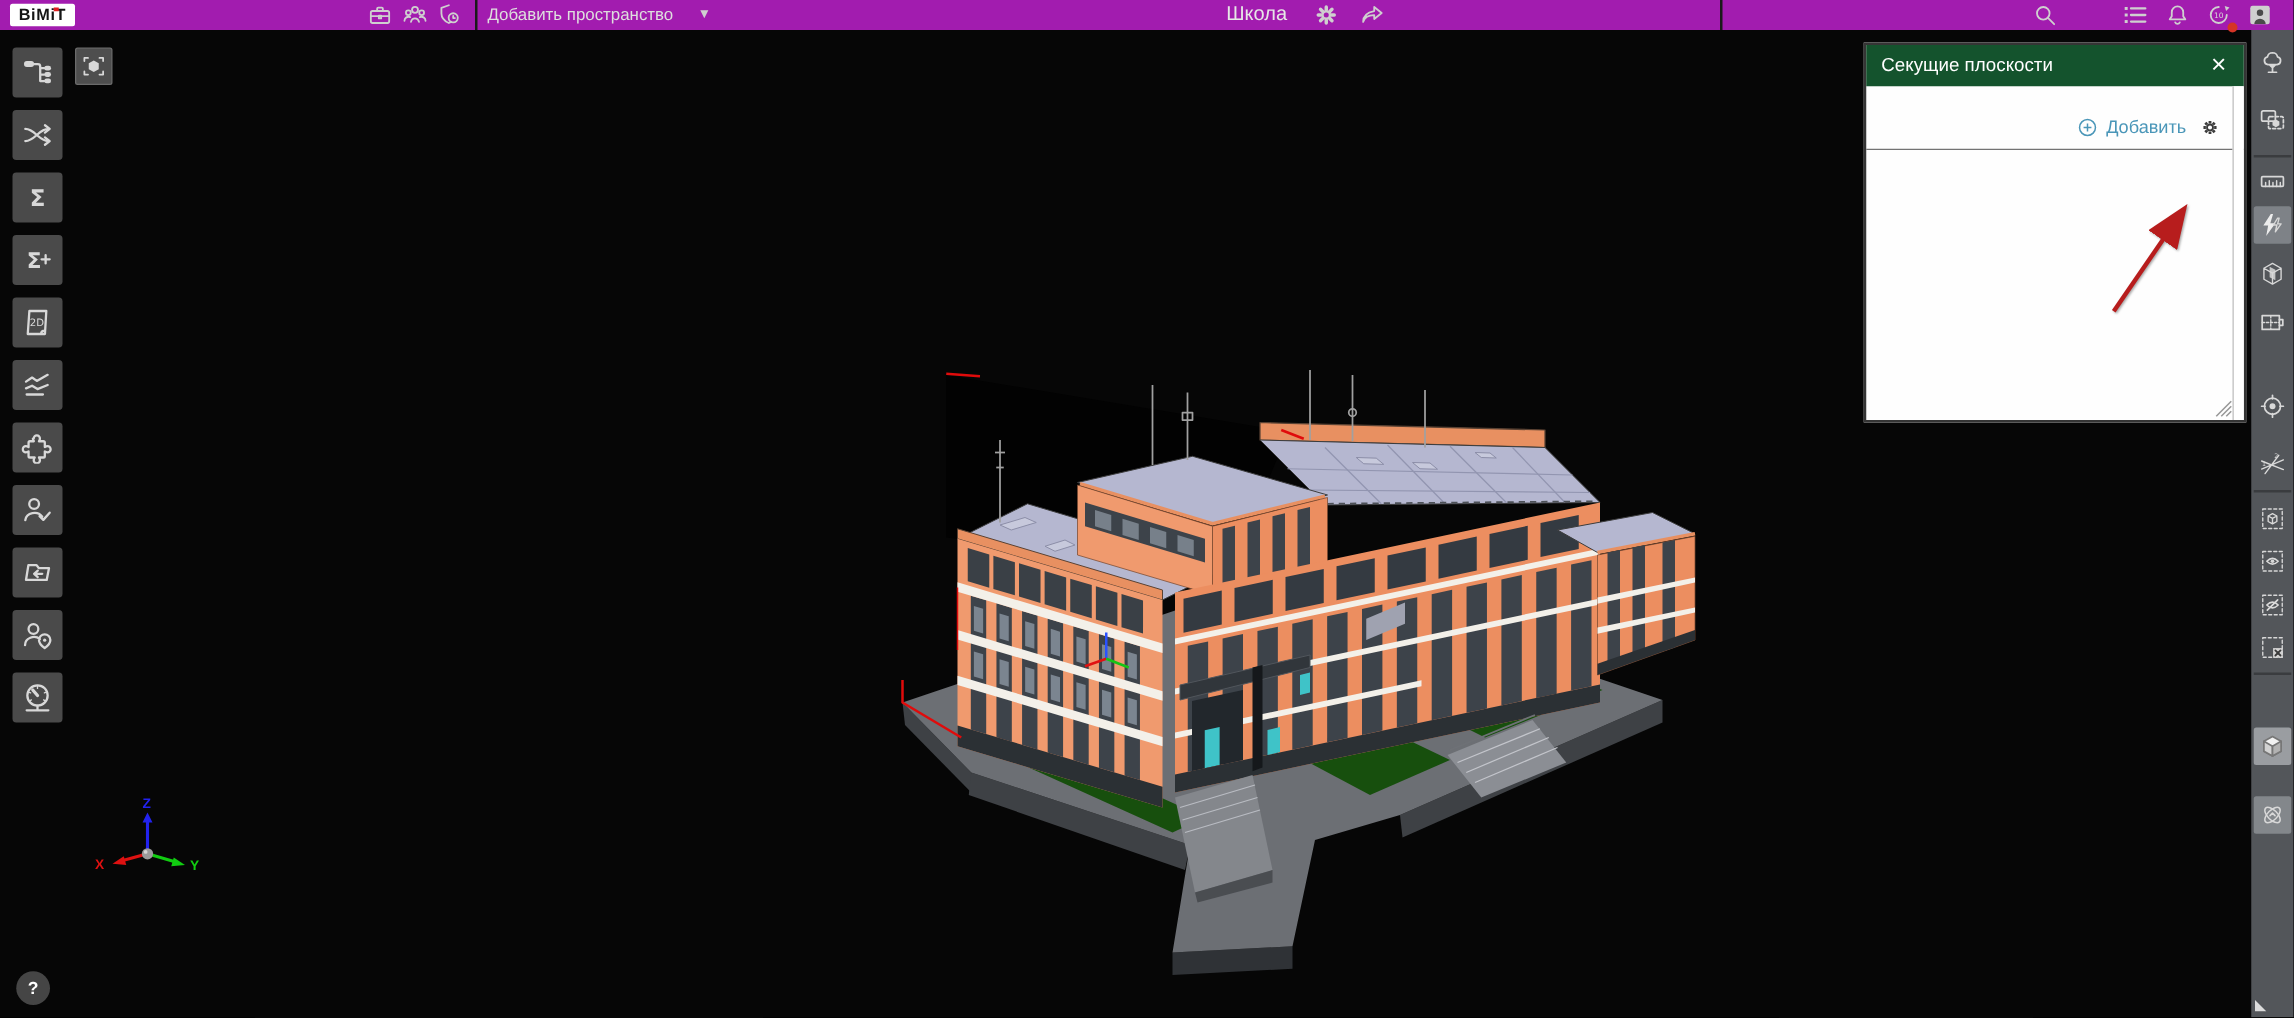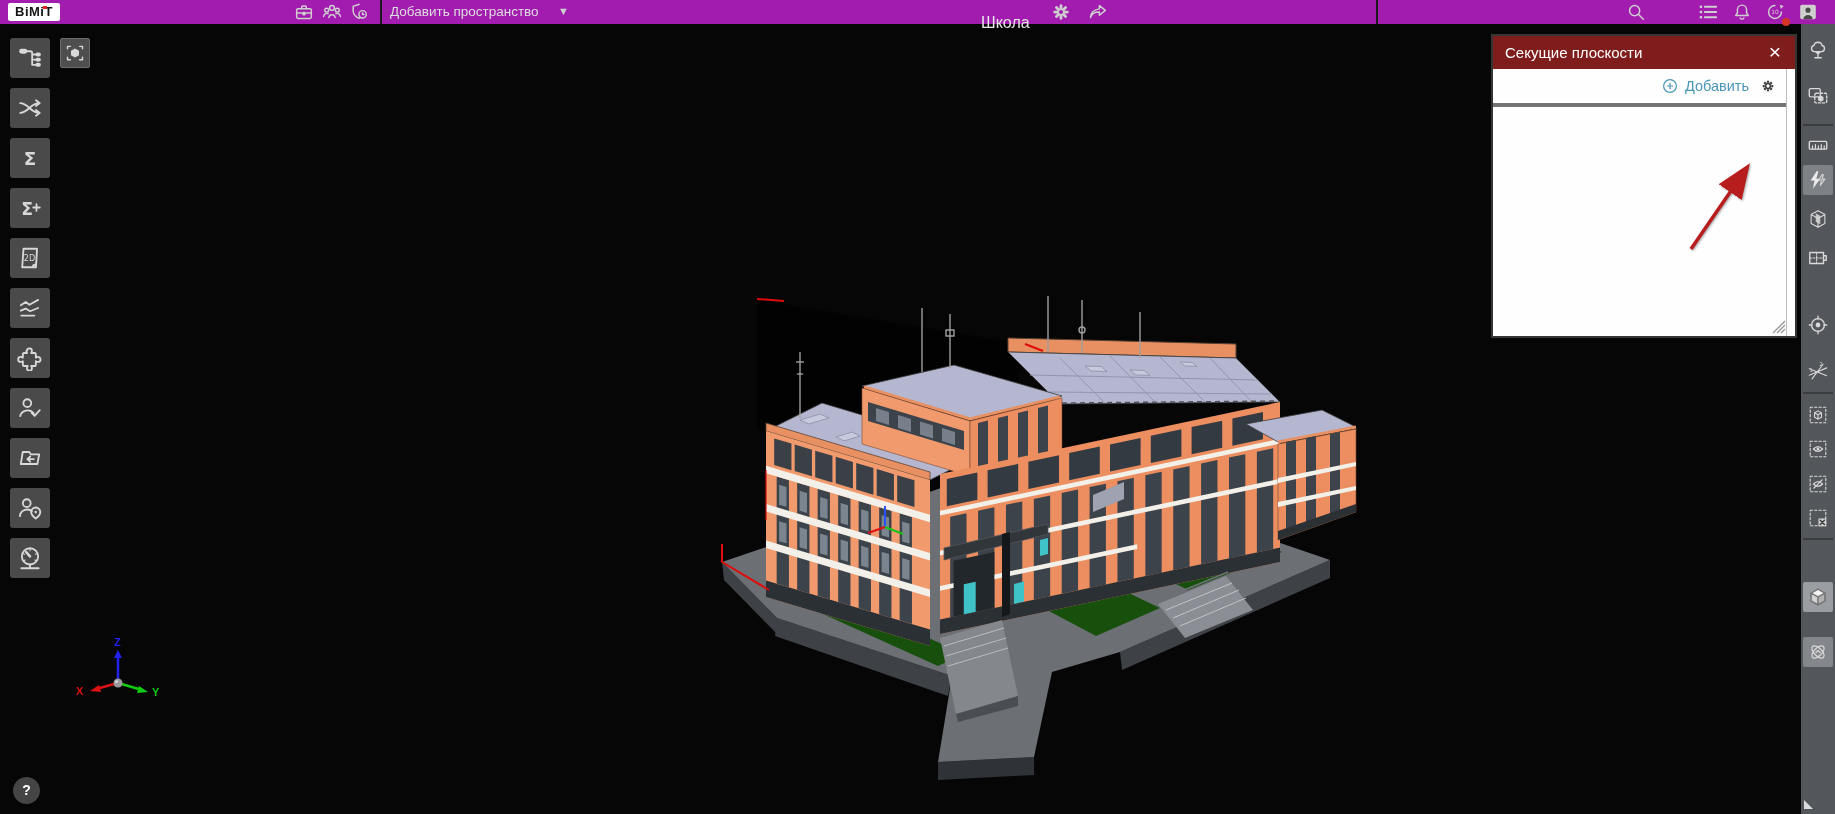--- a/index.html
+++ b/index.html
@@ -8,43 +8,43 @@
   
   .topbar{position:absolute;left:0;top:0;width:1835px;height:24px;background:#a21caf;z-index:30;}
   .logo{position:absolute;left:8px;top:3px;height:18px;padding:0 7px;background:#fff;border-radius:2px;
         color:#141414;font-weight:bold;font-size:13px;line-height:18px;letter-spacing:.5px;}
   .logo .reddot{position:absolute;right:13px;top:2.5px;width:3.5px;height:3.5px;background:#e02020;}
   .tb-ic{position:absolute;top:0;width:24px;height:24px;display:flex;align-items:center;justify-content:center;}
   .tb-ic svg{stroke:#cfcfcf;fill:none;stroke-width:1.6;stroke-linecap:round;stroke-linejoin:round;}
   .tb-div{position:absolute;top:0;width:2px;height:24px;background:#1a1a1a;}
   .ws-label{position:absolute;left:390px;top:0;height:24px;line-height:24px;color:#dedede;font-size:13.5px;}
   .ws-caret{position:absolute;left:558px;top:0;height:24px;line-height:23px;color:#cfcfcf;font-size:11px;}
-  .proj-title{position:absolute;left:981px;top:11px;height:36px;line-height:24px;color:#e6e6e6;font-size:16px;}
+  .proj-title{position:absolute;left:981px;top:0;height:36px;line-height:24px;color:#e6e6e6;font-size:16px;}
   .badge{position:absolute;right:-3px;bottom:-2px;width:8px;height:8px;border-radius:50%;background:#d63426;}
   
   .lt-btn{position:absolute;left:10px;width:40px;height:40px;background:#4a4a4a;border-radius:3px;
           display:flex;align-items:center;justify-content:center;}
   .lt-btn svg,.focus-btn svg{stroke:#d8d8d8;fill:none;stroke-width:1.7;stroke-linecap:round;stroke-linejoin:round;}
   .focus-btn{position:absolute;left:60px;top:38px;width:28px;height:28px;background:#4e4e4e;border:1px solid #6b6b6b;
              border-radius:2px;display:flex;align-items:center;justify-content:center;}
   
   .rt-col{position:absolute;left:1801px;top:24px;width:34px;height:790px;background:#53565a;z-index:20;}
   .rt-btn{position:absolute;left:2px;width:30px;height:30px;display:flex;align-items:center;justify-content:center;border-radius:2px;}
   .rt-btn svg{stroke:#d8d8d8;fill:none;stroke-width:1.5;stroke-linecap:round;stroke-linejoin:round;}
   .rt-btn.active{background:#7e8287;}
   .rt-btn.lit{background:#9a9da1;}
   .rt-btn.lit2{background:#83878b;}
   .rt-div{position:absolute;left:2px;width:30px;height:2px;background:#3a3c3f;}
   .rt-grip{position:absolute;left:3px;bottom:5px;width:0;height:0;border-bottom:9px solid #dcdcdc;border-right:9px solid transparent;}
   
   .panel{position:absolute;left:1491px;top:34px;width:306px;height:304px;background:#fefefe;
          border:2px solid #353535;box-sizing:border-box;z-index:40;}
-  .panel-title{height:33px;background:#7f1d1d;color:#fff;font-size:15px;line-height:33px;padding-left:12px;position:relative;}
+  .panel-title{height:33px;background:#14532d;color:#fff;font-size:15px;line-height:33px;padding-left:12px;position:relative;}
   .panel-close{position:absolute;right:8px;top:0;width:24px;height:33px;text-align:center;color:#fff;font-size:21px;line-height:31px;}
-  .addrow{height:34px;border-bottom:4px solid #737373;position:relative;}
+  .addrow{height:34px;border-bottom:1px solid #737373;position:relative;margin-top:16px;}
   .addgrp{position:absolute;right:46px;top:0;height:34px;display:flex;align-items:center;gap:6px;}
   .addgrp svg{stroke:#4a96b8;fill:none;stroke-width:1.6;}
   .addlabel{color:#4a96b8;font-size:14.5px;}
   .gearbtn{position:absolute;right:16px;top:6px;width:22px;height:22px;display:flex;align-items:center;justify-content:center;}
   .gearbtn svg{stroke:#3c3c3c;fill:none;}
   .listrow{height:31px;background:#d9d9d9;border-bottom:1px solid #c3c3c3;position:relative;display:flex;align-items:center;}
   .toggle{position:relative;margin-left:10px;width:28px;height:11px;border-radius:6px;background:#4f9cc4;}
   .toggle .knob{position:absolute;right:-2px;top:-2.5px;width:16px;height:16px;border-radius:50%;background:#2a7cab;}
   .rowlabel{margin-left:14px;color:#6b97b6;font-size:13px;}
   .row-ic{position:absolute;top:7px;width:18px;height:17px;}

